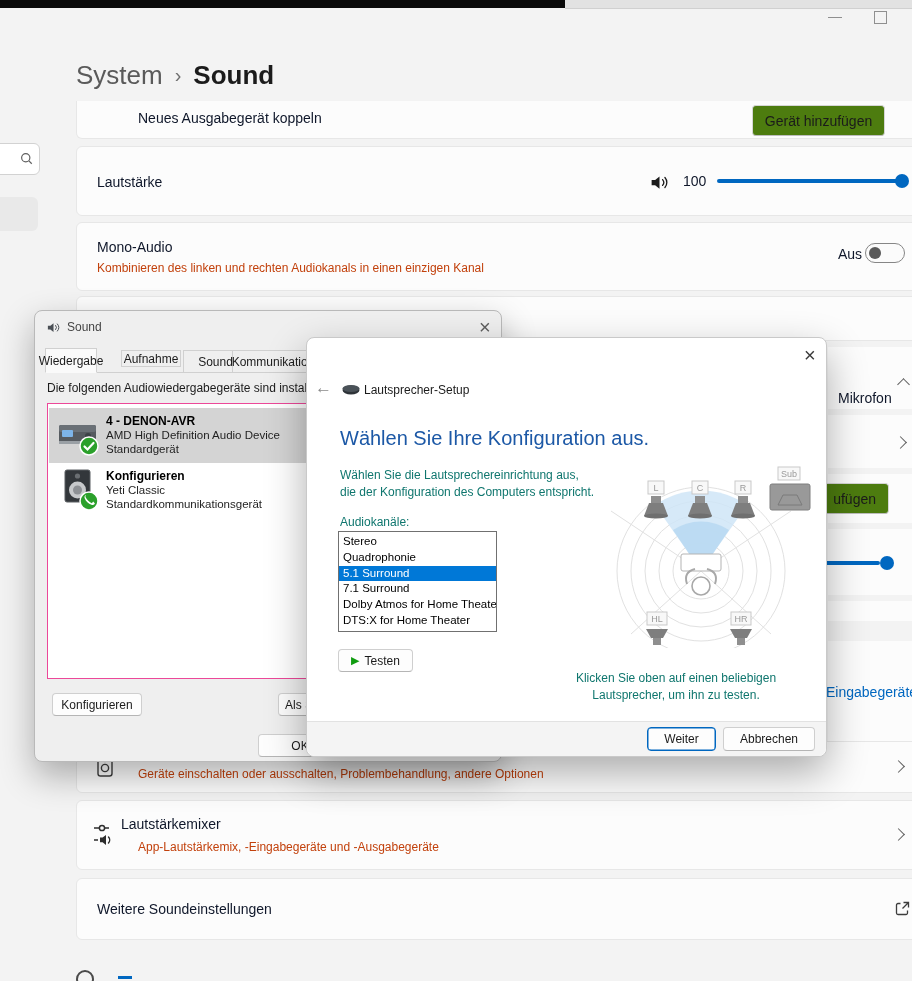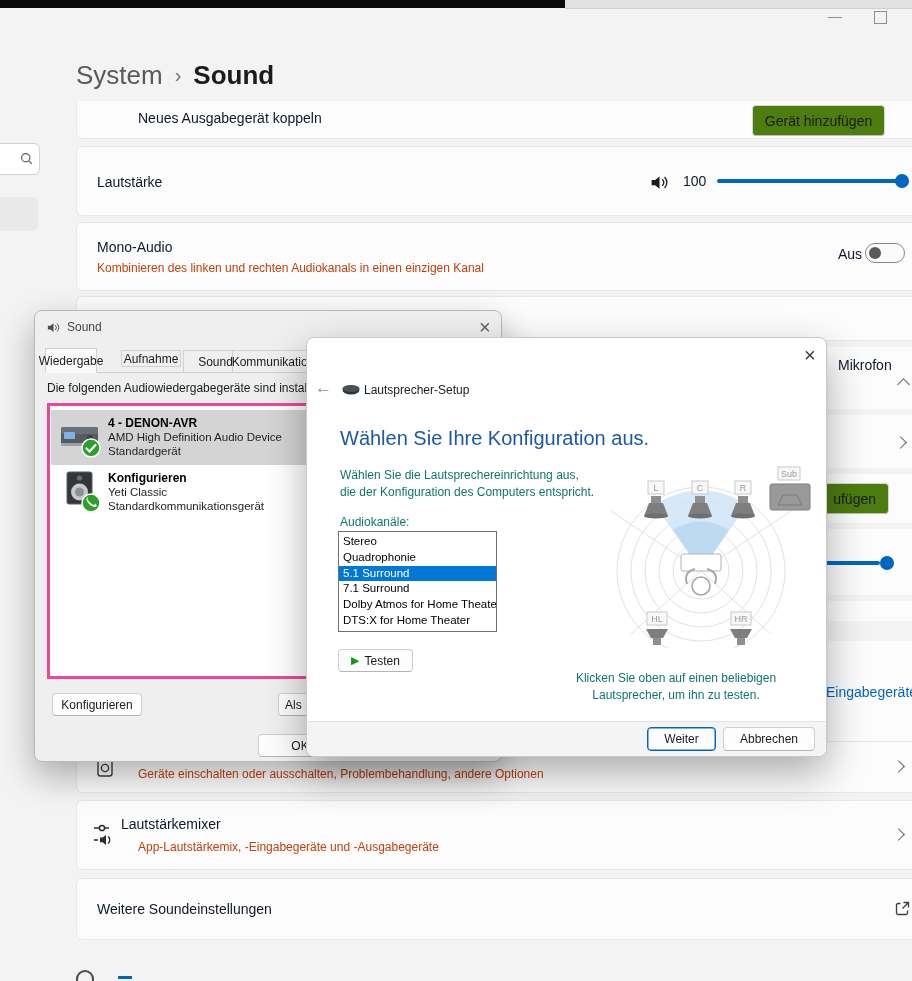--- a/index.html
+++ b/index.html
@@ -31,21 +31,21 @@
   .link-blue{color:#0067c0;font-size:14px;}
   
   #sound-dialog{position:absolute;left:34px;top:310px;width:468px;height:452px;background:#efefef;
         border:1px solid #b9b9b9;border-radius:8px;box-shadow:0 14px 34px rgba(0,0,0,.30);box-sizing:border-box;}
   .dlg-title{font-size:12px;color:#454545;}
   .tab{position:absolute;font-size:12px;color:#1b1b1b;background:#efefef;border:1px solid #d0d0d0;
        display:flex;align-items:center;justify-content:center;box-sizing:border-box;}
   .tab.active{background:#fafafa;border-bottom:1px solid #fafafa;z-index:2;}
   .classic-btn{position:absolute;background:#fdfdfd;border:1px solid #cfcfcf;border-bottom-color:#b5b5b5;border-radius:4px;
        font-size:12px;color:#1b1b1b;display:flex;align-items:center;justify-content:center;box-sizing:border-box;}
-  .devbox{position:absolute;background:#ffffff;border:3px solid #ec4899;box-sizing:border-box;}
+  .devbox{position:absolute;background:#ffffff;border:1px solid #ec4899;box-sizing:border-box;}
   .devrow{position:absolute;left:1px;width:444px;}
   .devrow.selected{background:#d4d4d4;}
   .devname{font-size:12px;font-weight:700;color:#000;}
   .devline{font-size:11.5px;color:#1f1f1f;}
   
   #wizard{position:absolute;left:306px;top:337px;width:521px;height:420px;background:#ffffff;
         border:1px solid #c9c9c9;border-radius:8px;box-shadow:0 16px 40px rgba(0,0,0,.32);box-sizing:border-box;}
   .wiz-heading{font-size:20px;color:#1c58a6;}
   .wiz-text{font-size:12px;color:#0f766e;line-height:1.38;}
   .listbox{position:absolute;background:#fff;border:1px solid #707070;box-sizing:border-box;overflow:hidden;}
@@ -101,21 +101,21 @@
     <span class="row-sub abs" style="left:20px;top:38px;">Kombinieren des linken und rechten Audiokanals in einen einzigen Kanal</span>
     <span class="row-title abs" style="left:761px;top:23px;">Aus</span>
     <div class="toggle-off" style="left:788px;top:20px;">
         <div class="knob"></div>
       </div>
   </div>
 
   <div class="card" style="top:296px;height:45px;border-radius:6px 6px 0 0;"></div>
 
   <div class="frag" style="left:828px;top:347px;width:92px;height:62px;">
-    <span class="row-title abs" style="left:10px;top:10px;">Mikrofon</span>
+    <span class="row-title abs" style="left:10px;top:43px;">Mikrofon</span>
     <span class="chev chev-up abs" style="left:71px;top:33px;"></span>
   </div>
   <div class="frag" style="left:828px;top:415px;width:92px;height:53px;">
     <span class="chev chev-right abs" style="left:68px;top:23px;"></span>
   </div>
   <div class="frag" style="left:828px;top:474px;width:92px;height:49px;">
     <div class="w11btn" style="left:-48px;top:9px;width:109px;height:31px;justify-content:flex-end;padding-right:12px;">ufügen</div>
   </div>
   <div class="frag" style="left:828px;top:529px;width:92px;height:66px;">
     <div class="slider-track" style="left:-10px;top:32px;width:62px;"></div>

